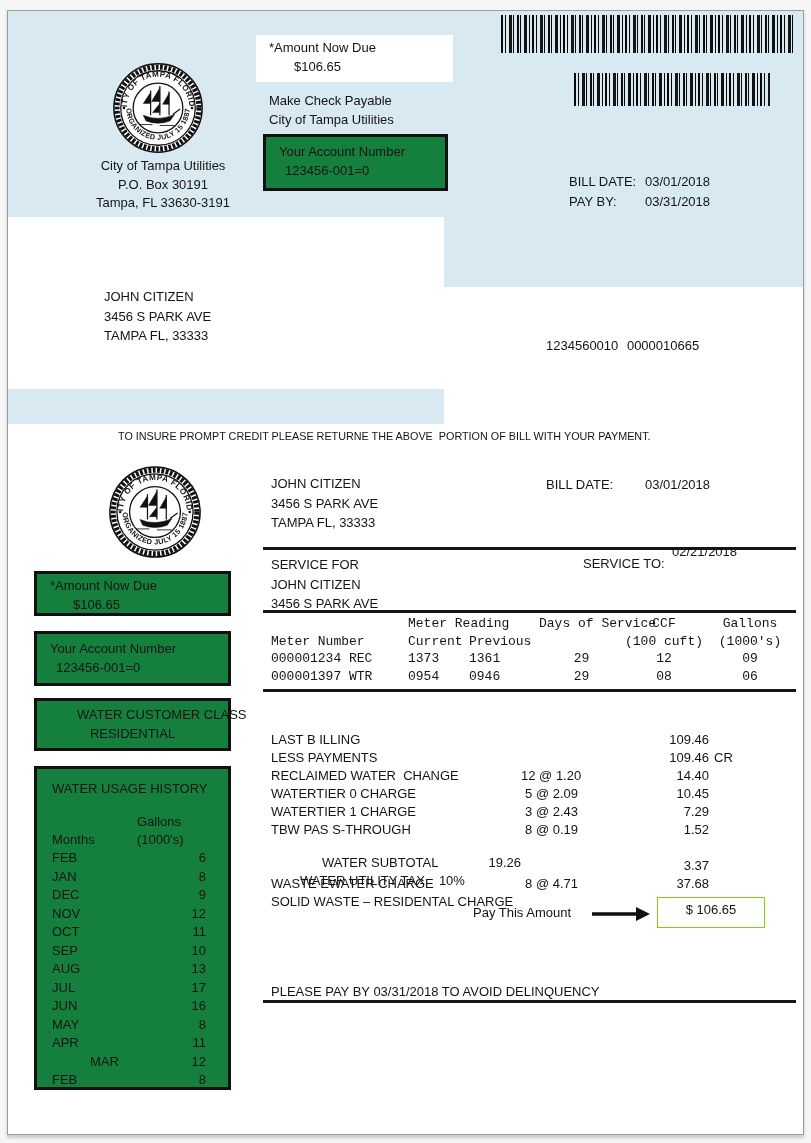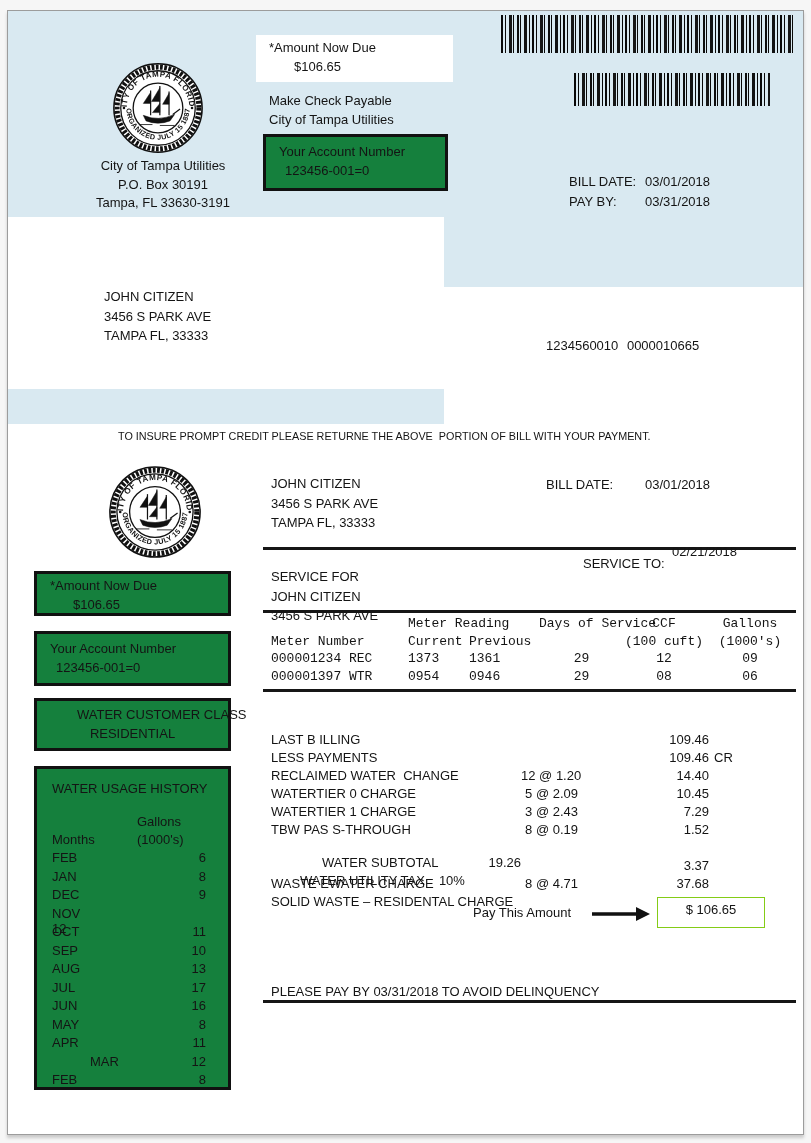--- a/index.html
+++ b/index.html
@@ -177,21 +177,21 @@
   <div class="abs txt lh19" style="left:263px;top:463px;">
     <div>JOHN CITIZEN</div>
     <div>3456 S PARK AVE</div>
     <div>TAMPA FL, 33333</div>
   </div>
   <div class="abs txt" style="left:538px;top:465px;">BILL DATE:</div>
   <div class="abs txt" style="left:637px;top:465px;">03/01/2018</div>
 
   <div class="abs hr" style="left:255px;top:536px;width:533px;"></div>
 
-  <div class="abs txt lh19" style="left:263px;top:556px;">
+  <div class="abs txt lh19" style="left:263px;top:544px;">
     <div>SERVICE FOR</div>
     <div>JOHN CITIZEN</div>
     <div>3456 S PARK AVE</div>
   </div>
   <div class="abs txt" style="left:575px;top:544px;">SERVICE TO:</div>
   <div class="abs txt" style="left:648px;top:532px;margin-left:16px;">02/21/2018</div>
 
   <div class="abs hr" style="left:255px;top:599px;width:533px;"></div>
 
   <div class="abs" style="left:263px;top:605px;width:525px;">
@@ -335,21 +335,21 @@
         <span>6</span>
       </div>
     <div class="u-row" style="top:99.5px;">
         <span>JAN</span>
         <span>8</span>
       </div>
     <div class="u-row" style="top:118px;">
         <span>DEC</span>
         <span>9</span>
       </div>
-    <div class="u-row" style="top:136.5px;flex-direction:column;">
+    <div class="u-row" style="top:136.5px;">
         <span>NOV</span>
         <span>12</span>
       </div>
     <div class="u-row" style="top:155px;">
         <span>OCT</span>
         <span>11</span>
       </div>
     <div class="u-row" style="top:173.5px;">
         <span>SEP</span>
         <span>10</span>

